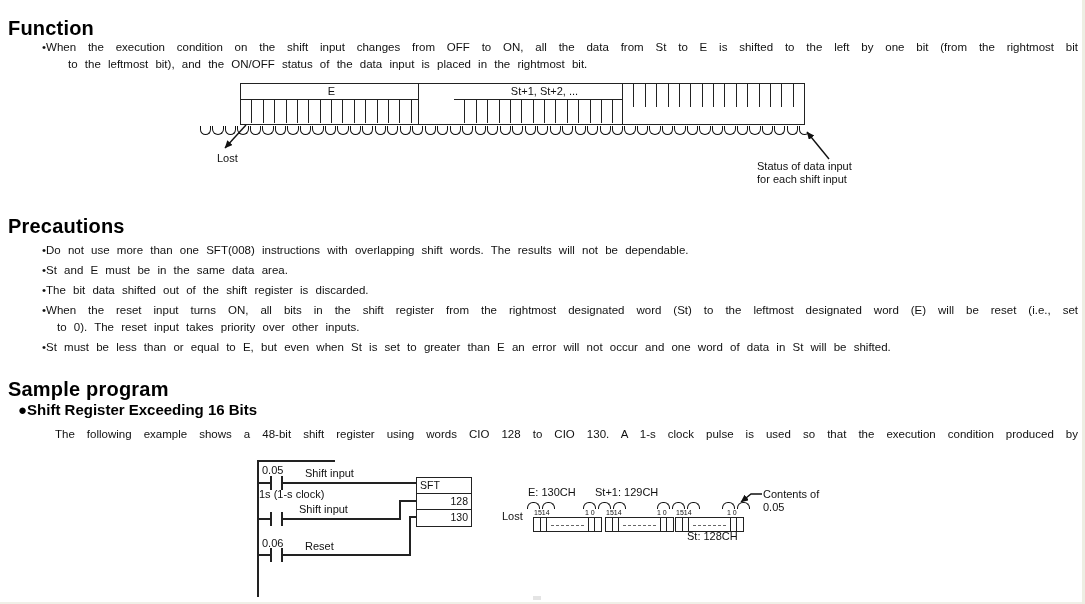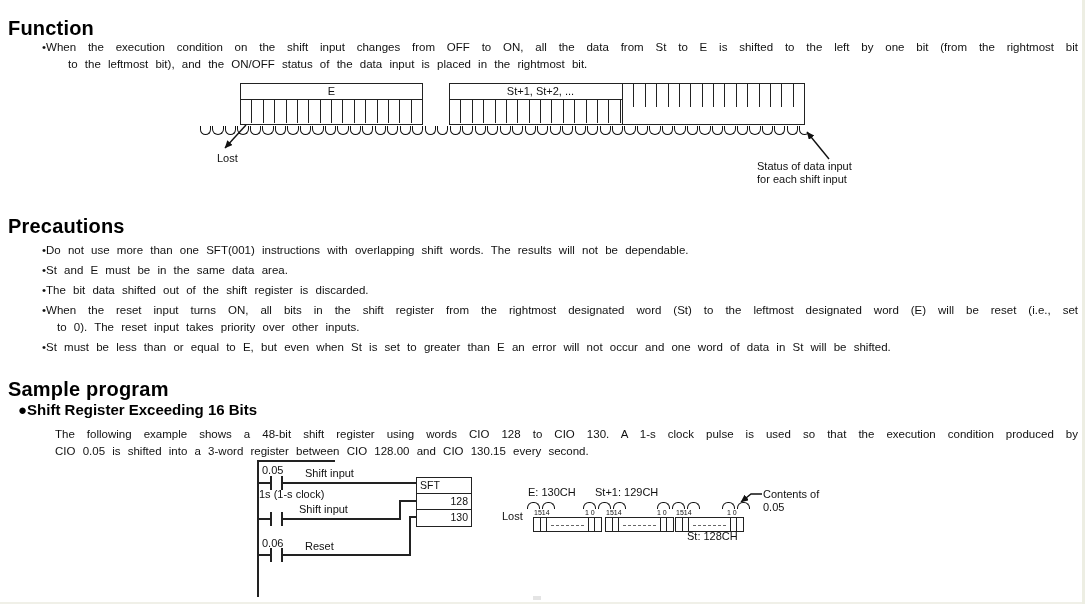--- a/index.html
+++ b/index.html
@@ -81,21 +81,21 @@
         <div class="bitcell"></div>
         <div class="bitcell"></div>
         <div class="bitcell"></div>
         <div class="bitcell"></div>
         <div class="bitcell"></div>
         <div class="bitcell"></div>
         <div class="bitcell"></div>
         <div class="bitcell"></div>
       </div>
   </div>
-  <div class="regbox" style="left:449px;top:83px;">
+  <div class="regbox" style="left:418px;top:83px;padding-left:35px;">
     <div class="reghead">St+1, St+2, ...</div>
     <div class="bitcells">
         <div class="bitcell"></div>
         <div class="bitcell"></div>
         <div class="bitcell"></div>
         <div class="bitcell"></div>
         <div class="bitcell"></div>
         <div class="bitcell"></div>
         <div class="bitcell"></div>
         <div class="bitcell"></div>
@@ -192,21 +192,21 @@
   </svg>
   <div class="abs dlabel" style="left:757px;top:160px;">
     <div>Status of data input</div>
     <div>for each shift input</div>
   </div>
 
   <div class="abs h1" style="left:8px;top:215px;">Precautions</div>
 
   <div class="abs body-text" style="left:42px;top:242px;width:1036px;">
     <div class="pre-item">
-      <div>•Do not use more than one SFT(001) instructions with overlapping shift words. The results will not be dependable.</div>
+      <div>•Do not use more than one SFT(008) instructions with overlapping shift words. The results will not be dependable.</div>
     </div>
     <div class="pre-item">
       <div>•St and E must be in the same data area.</div>
     </div>
     <div class="pre-item">
       <div>•The bit data shifted out of the shift register is discarded.</div>
     </div>
     <div class="pre-item">
       <div class="fullline">•When the reset input turns ON, all bits in the shift register from the rightmost designated word (St) to the leftmost designated word (E) will be reset (i.e., set</div>
       <div class="cont-15">to 0). The reset input takes priority over other inputs.</div>
@@ -214,21 +214,20 @@
     <div class="pre-item">
       <div>•St must be less than or equal to E, but even when St is set to greater than E an error will not occur and one word of data in St will be shifted.</div>
     </div>
   </div>
 
   <div class="abs h1" style="left:8px;top:378px;">Sample program</div>
   <div class="abs h2" style="left:18px;top:401px;">●Shift Register Exceeding 16 Bits</div>
 
   <div class="abs body-text" style="left:55px;top:426px;width:1023px;">
     <div class="fullline">The following example shows a 48-bit shift register using words CIO 128 to CIO 130. A 1-s clock pulse is used so that the execution condition produced by</div>
-    <div>CIO 0.05 is shifted into a 3-word register between CIO 128.00 and CIO 130.15 every second.</div>
   </div>
 
   <div class="hl" style="left:257px;top:460px;width:78px;"></div>
   <div class="vl" style="left:257px;top:460px;height:137px;"></div>
 
   <div class="hl" style="left:258px;top:482px;width:13px;"></div>
   <div class="contact-bar" style="left:270px;top:476px;"></div>
   <div class="contact-bar" style="left:281px;top:476px;"></div>
   <div class="hl" style="left:283px;top:482px;width:133px;"></div>
   <div class="lad-label" style="left:262px;top:464px;">0.05</div>

